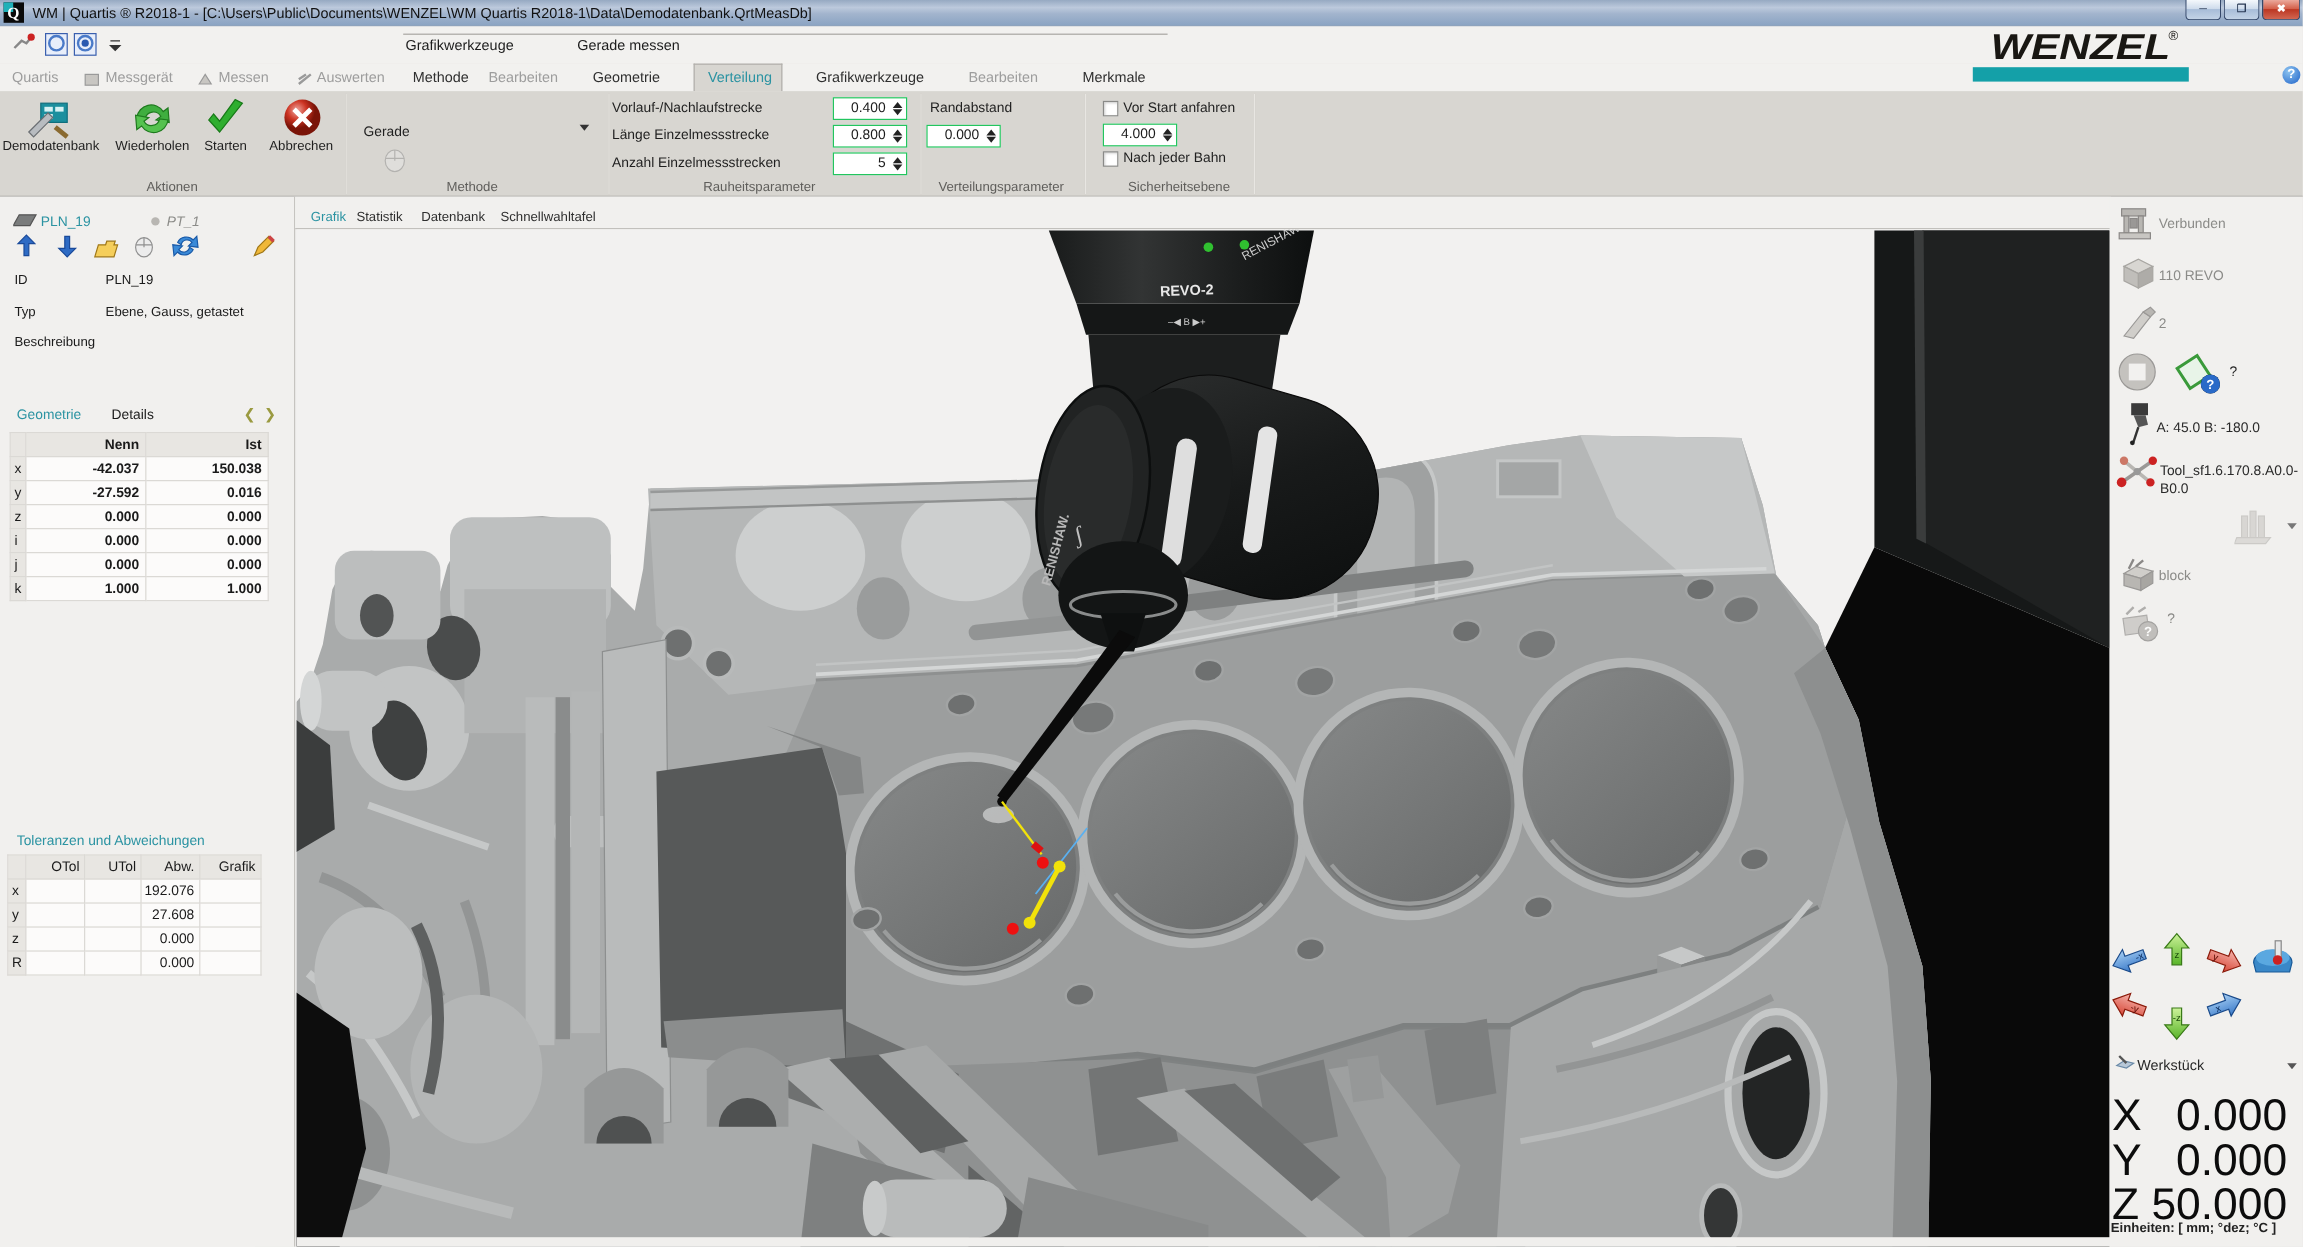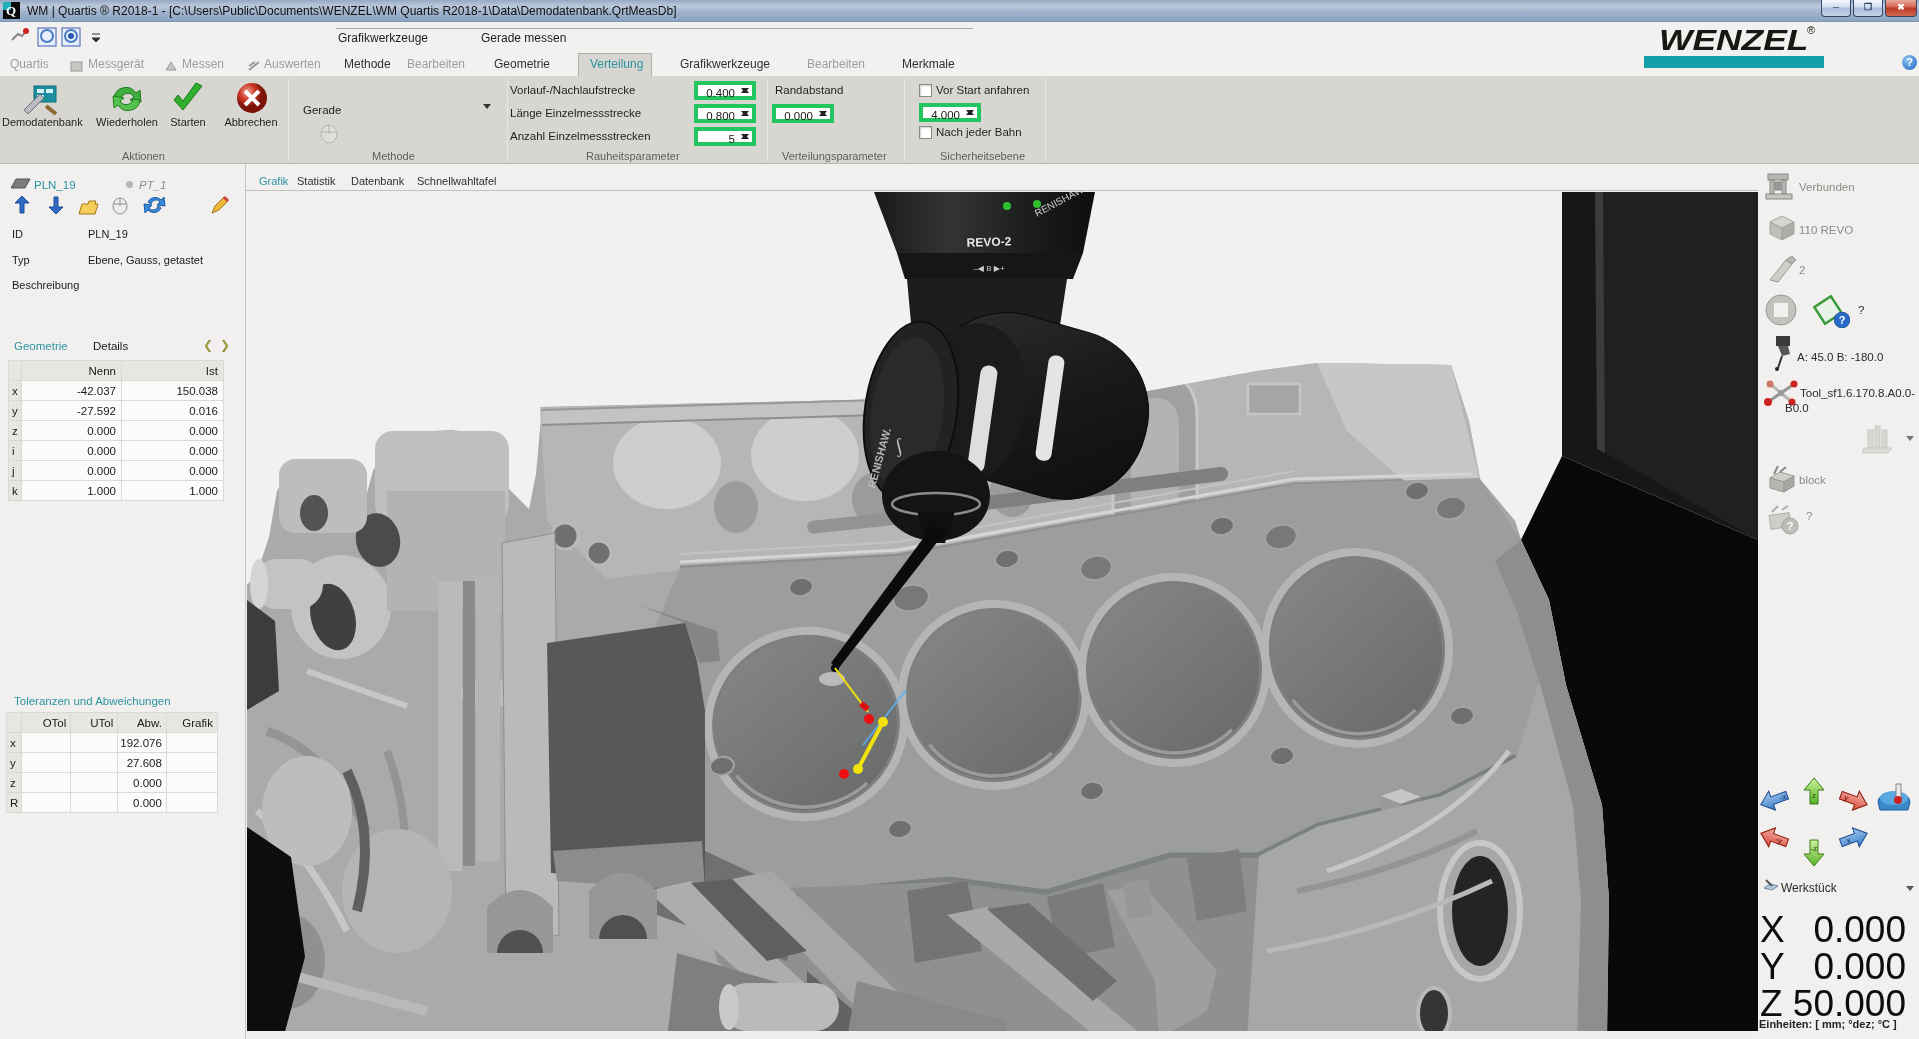--- a/index.html
+++ b/index.html
@@ -34,21 +34,21 @@
   .dark { color:#2f2f2f; }
   #seltab { left:578px; top:53px; width:74px; height:23px; background:#d8d6d1;
      border:1px solid #b2b0ac; border-bottom:none; }
 
   
   #ribbon { left:0; top:76px; width:1919px; height:88px; background:#d8d6d1; border-bottom:1px solid #b8b6b2;}
   .vsep { position:absolute; top:2px; width:1px; height:84px; background:#bbb9b4; border-right:1px solid #e8e6e2; }
   .glabel { position:absolute; top:74px; font-size:11px; color:#5f5e5b; }
   .icontext { position:absolute; top:39px; font-size:11px; color:#1f1f1f; text-align:center; }
   .riblabel { position:absolute; font-size:11.5px; color:#1f1f1f; white-space:nowrap; }
-  .spinbox { position:absolute; width:62px; height:19px; background:#fff; border:4px solid #22c55e; }
+  .spinbox { position:absolute; width:62px; height:19px; background:#fff; border:1px solid #22c55e; }
   .spinbox .v { position:absolute; right:17px; top:2px; font-size:11.5px; }
   .spinbox .up { position:absolute; right:3px; top:3px; width:0; height:0; border-left:4px solid transparent; border-right:4px solid transparent; border-bottom:5px solid #222; }
   .spinbox .dn { position:absolute; right:3px; bottom:3px; width:0; height:0; border-left:4px solid transparent; border-right:4px solid transparent; border-top:5px solid #222; }
   .cbx { position:absolute; width:13px; height:13px; background:#fff; border:1px solid #8a8a88; box-shadow:inset 1px 1px 2px #cfcfcf; }
 
   
   #wenzel { left:1644px; top:24px; width:200px; height:46px; }
   #wenzeltext { position:absolute; left:15px; top:-1px; font-size:30px; font-weight:bold; font-style:italic; color:#191713; transform:scaleX(1.18); transform-origin:left; letter-spacing:0px; }
   #wenzelr { position:absolute; left:163px; top:0px; font-size:11px; color:#191713; }
   #wenzelbar { position:absolute; left:0px; top:32px; width:180px; height:12px; background:#14a0a8; }
@@ -64,21 +64,21 @@
 
   .teal { color:#2b93a2; }
   .graytxt { color:#8b8b88;font-style:italic; }
 
   
   table { border-collapse:collapse; }
   .gtable { position:absolute; left:8px; top:196px; }
   .gtable td { border:1px solid #dbd9d5; font-size:11.5px; height:20px; padding:0 5px 0 2px; background:#fcfbfa; }
   .gtable .hd { background:#e8e6e2; }
   .gtable .lab { background:#e8e6e2; width:13px; padding:0 3px; }
-  .gtable .num { text-align:right; }
+  .gtable .num { text-align:right;font-weight:bold; }
   .ttable { position:absolute; left:6px; top:548px; }
   .ttable td { border:1px solid #dbd9d5; font-size:11.5px; height:20px; padding:0 4px 0 2px; background:#fcfbfa; }
   .ttable .hd { background:#e8e6e2; }
   .ttable .lab { background:#e8e6e2; width:8px; padding:0 3px; }
   .ttable .num { text-align:right; }
 
   
   .ritem { position:absolute; font-size:11.5px; color:#8b8b88; white-space:nowrap; }
   .ritemd { position:absolute; font-size:11.5px; color:#2a2a2a; white-space:nowrap; }
   .bigxyz { position:absolute; font-size:37px; color:#0c0c0c; letter-spacing:0px; }
@@ -589,21 +589,21 @@
   <svg class="abs" style="left:4px;top:212px" width="40" height="34">
     <path d="M6,26 L32,8" stroke="#9a9896" stroke-width="3"></path>
     <path d="M8,8 L30,26" stroke="#b8b6b2" stroke-width="3"></path>
     <circle cx="6" cy="26" r="4" fill="#cc2222"></circle>
     <circle cx="32" cy="8" r="3.5" fill="#cc2222"></circle>
     <circle cx="8" cy="8" r="3.5" fill="#cc7766"></circle>
     <circle cx="30" cy="26" r="3.5" fill="#cc2222"></circle>
     <circle cx="19" cy="17" r="3" fill="#999"></circle>
   </svg>
   <span class="ritemd" style="left:42px;top:223px">Tool_sf1.6.170.8.A0.0-</span>
-  <span class="ritemd" style="left:27px;top:238px">B0.0</span>
+  <span class="ritemd" style="left:42px;top:238px">B0.0</span>
   <svg class="abs" style="left:104px;top:258px" width="40" height="34" opacity="0.5">
     <rect x="6" y="8" width="5" height="18" fill="#c0beba" stroke="#a8a6a2"></rect>
     <rect x="13" y="4" width="5" height="22" fill="#c0beba" stroke="#a8a6a2"></rect>
     <rect x="20" y="8" width="5" height="18" fill="#c0beba" stroke="#a8a6a2"></rect>
     <path d="M2,26 L30,26 L26,31 L0,31 Z" fill="#c8c6c2" stroke="#a8a6a2"></path>
   </svg>
   <div class="abs" style="left:148px;top:272px;width:0;height:0;border-left:4px solid transparent;border-right:4px solid transparent;border-top:5px solid #777"></div>
   <svg class="abs" style="left:8px;top:300px" width="34" height="32">
     <path d="M4,14 L14,8 L28,12 L18,18 Z" fill="#d0ceca" stroke="#9a9896"></path>
     <path d="M4,14 L4,24 L18,28 L18,18 Z" fill="#b8b6b2" stroke="#9a9896"></path>

